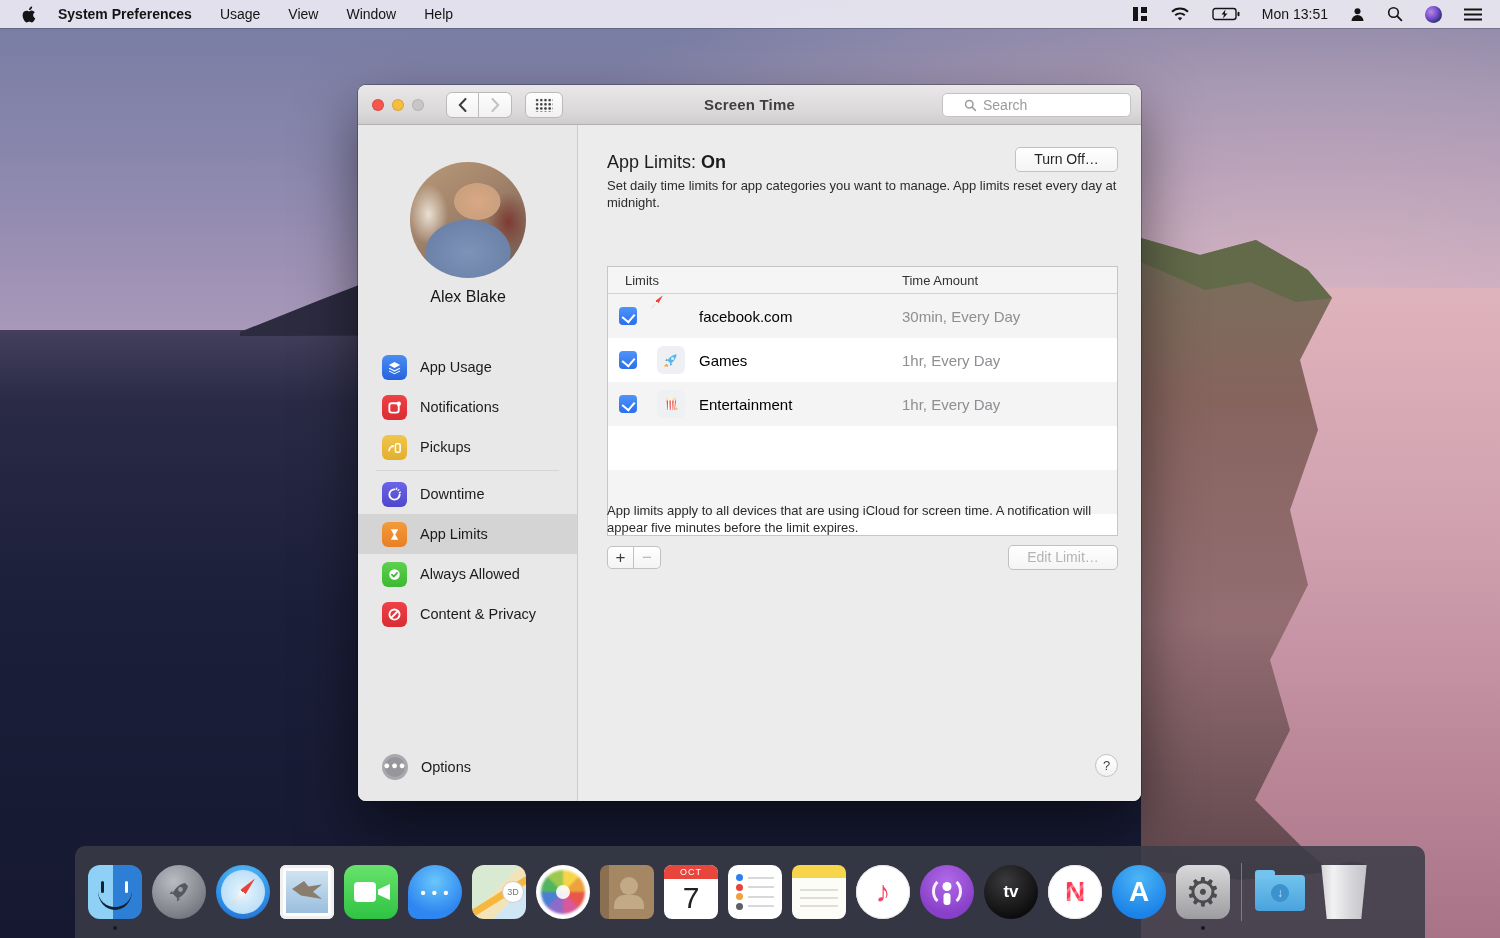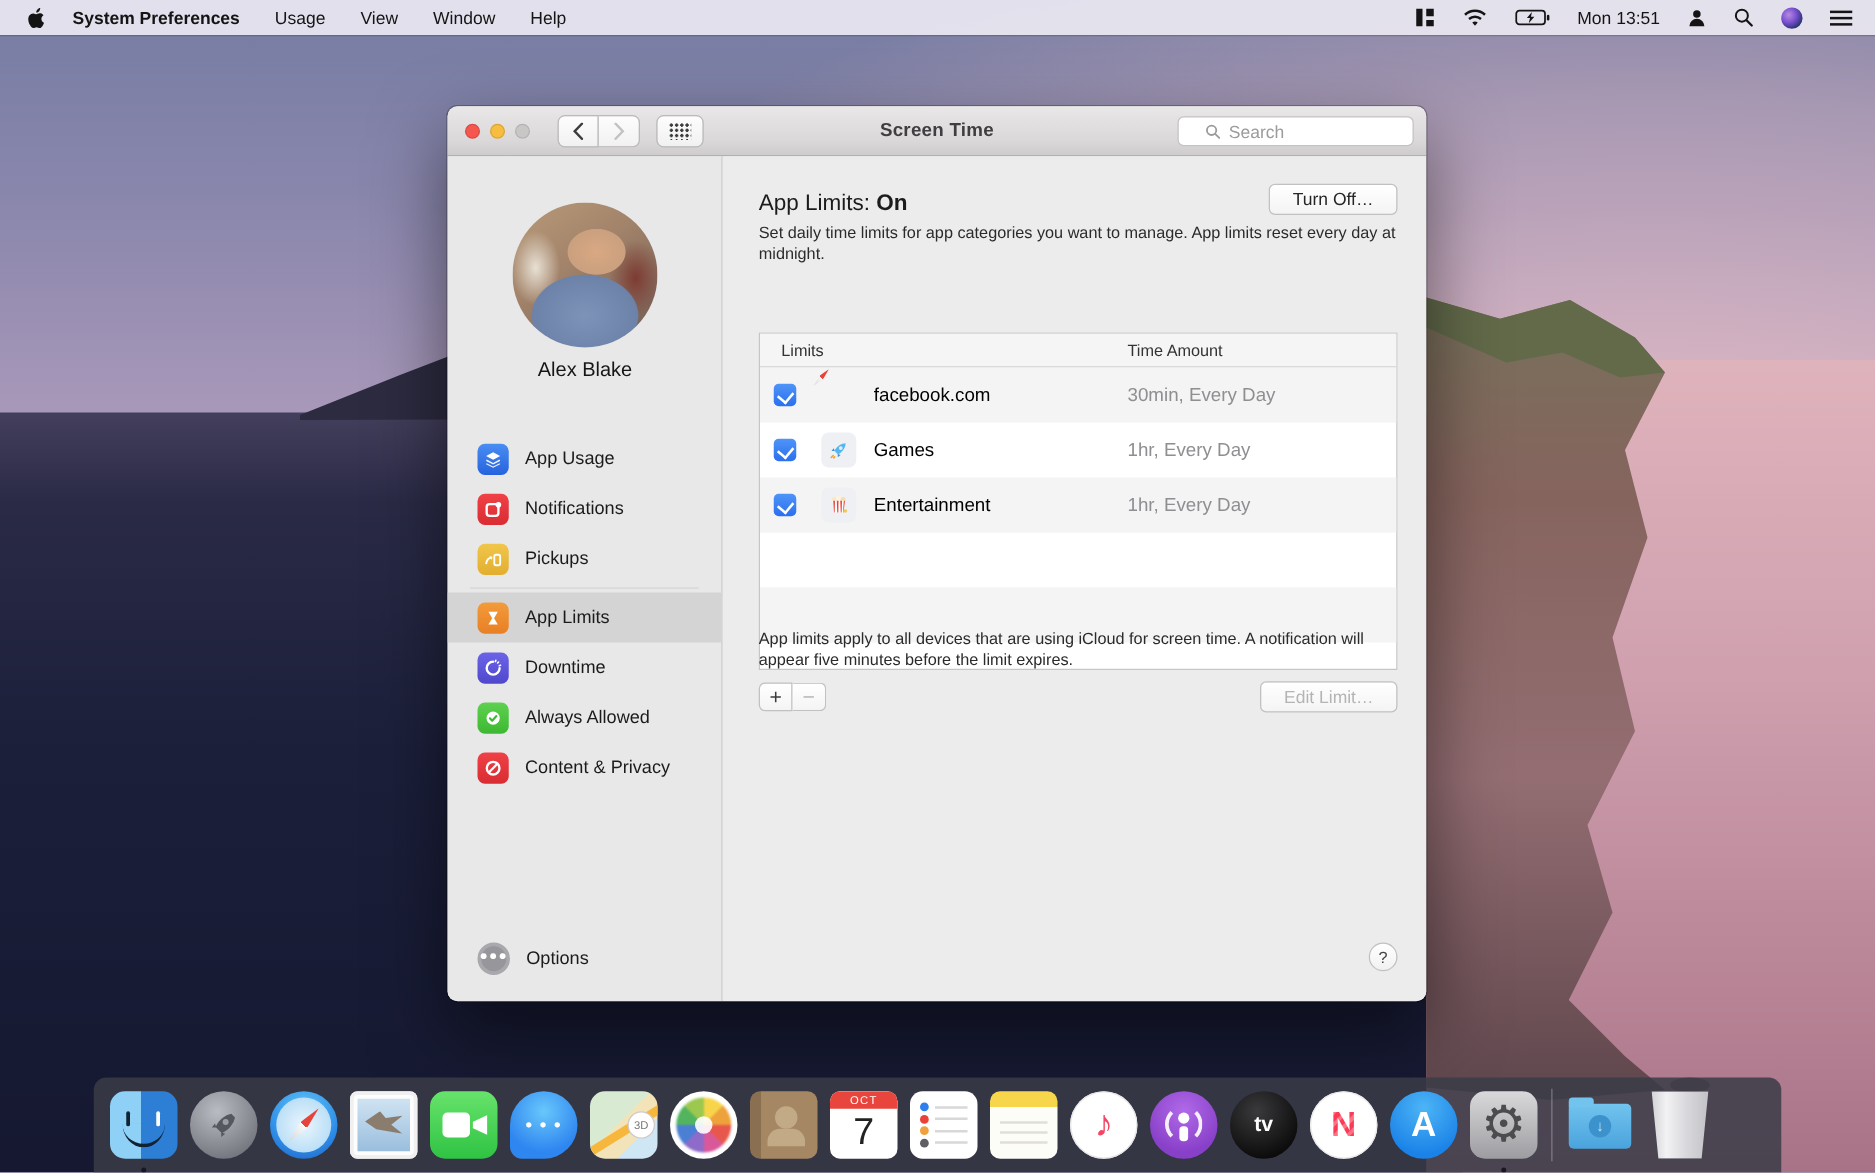--- a/index.html
+++ b/index.html
@@ -127,21 +127,21 @@
     border:1px solid #c3c0c1; font-size:17px; display:flex; align-items:center; justify-content:center; color:#3c3c3c;}
   .pm.plus { border-radius:5px 0 0 5px; }
   .pm.minus { border-radius:0 5px 5px 0; border-left:none; color:#b9b7b8; }
   .editlimit { position:absolute; left:429px; top:420px; width:110px; height:25px;
     line-height:23px; color:#b5b3b4; }
   .helpbtn { position:absolute; left:516px; top:629px; width:23px; height:23px; border-radius:50%;
     background:linear-gradient(180deg,#ffffff,#f2f1f1); border:1px solid #c3c0c1;
     display:flex; align-items:center; justify-content:center; font-size:13px; color:#444; }
 
   
-  .dock { position:absolute; left:75px; bottom:0; width:1350px; height:76px;
+  .dock { position:absolute; left:75px; bottom:0; width:1350px; height:92px;
     background:rgba(58,60,72,.85); border-radius:10px 10px 0 0; z-index:40;
     display:flex; align-items:center; padding:0 8px; }
   .dockitem { width:64px; height:64px; display:flex; align-items:center; justify-content:center;
     position:relative; flex:0 0 64px; }
   .dockitem .run { position:absolute; bottom:-6px; left:50%; transform:translateX(-50%);
     width:4px; height:4px; border-radius:50%; background:#17181f; }
   .docksep { width:1px; height:58px; background:rgba(190,190,200,.45); margin:0 6px; flex:0 0 1px;}
   .di { width:54px; height:54px; position:relative; }
 
   .finder { background:linear-gradient(90deg,#8ed0f6 0%,#8ed0f6 46%,#2d7fd6 46%,#2d7fd6 100%); border-radius:12px; position:relative; overflow:hidden;}
@@ -381,40 +381,40 @@
               <rect x="9" y="4" width="5" height="9" rx="1.4" stroke="#fff" stroke-width="1.6" fill="none"></rect>
               <path d="M2 12 C2.5 8 4.5 6.5 7 6.3" stroke="#fff" stroke-width="1.6" fill="none"></path>
               <path d="M7.6 6.3 L4.8 5 L6.3 8.3 Z" fill="#fff"></path>
             </svg>
         </span>
         <span class="navlabel">Pickups</span>
       </div>
 
       <div class="navdivider"></div>
 
-      <div class="navitem selected">
-        <span class="tile" style="background:linear-gradient(180deg,#f39b3a,#e87f24)">
-          <svg width="15" height="15" viewBox="0 0 16 16">
-              <path d="M4 2.5 H12 L8.8 8 L12 13.5 H4 L7.2 8 Z" fill="#fff"></path>
-            </svg>
-        </span>
-        <span class="navlabel">App Limits</span>
-      </div>
       <div class="navitem">
         <span class="tile" style="background:linear-gradient(180deg,#6b63e8,#4f48cc)">
           <svg width="15" height="15" viewBox="0 0 16 16">
               <path d="M8 2.5 A5.5 5.5 0 1 0 13.5 8" stroke="#fff" stroke-width="2" fill="none" stroke-linecap="round"></path>
               <g stroke="#fff" stroke-width="1.4" stroke-linecap="round">
                 <line x1="11.8" y1="3.6" x2="12.6" y2="2.8"></line>
                 <line x1="13.2" y1="5.9" x2="14.3" y2="5.5"></line>
                 <line x1="10" y1="2.4" x2="10.3" y2="1.3"></line>
               </g>
             </svg>
         </span>
         <span class="navlabel">Downtime</span>
+      </div>
+      <div class="navitem selected">
+        <span class="tile" style="background:linear-gradient(180deg,#f39b3a,#e87f24)">
+          <svg width="15" height="15" viewBox="0 0 16 16">
+              <path d="M4 2.5 H12 L8.8 8 L12 13.5 H4 L7.2 8 Z" fill="#fff"></path>
+            </svg>
+        </span>
+        <span class="navlabel">App Limits</span>
       </div>
       <div class="navitem">
         <span class="tile" style="background:linear-gradient(180deg,#5ed14f,#3db832)">
           <svg width="15" height="15" viewBox="0 0 16 16">
               <circle cx="8" cy="8" r="5.6" fill="#fff"></circle>
               <path d="M5.2 8.2 L7.2 10.2 L10.8 6.2" stroke="#3db832" stroke-width="1.8" fill="none" stroke-linecap="round" stroke-linejoin="round"></path>
             </svg>
         </span>
         <span class="navlabel">Always Allowed</span>
       </div>

